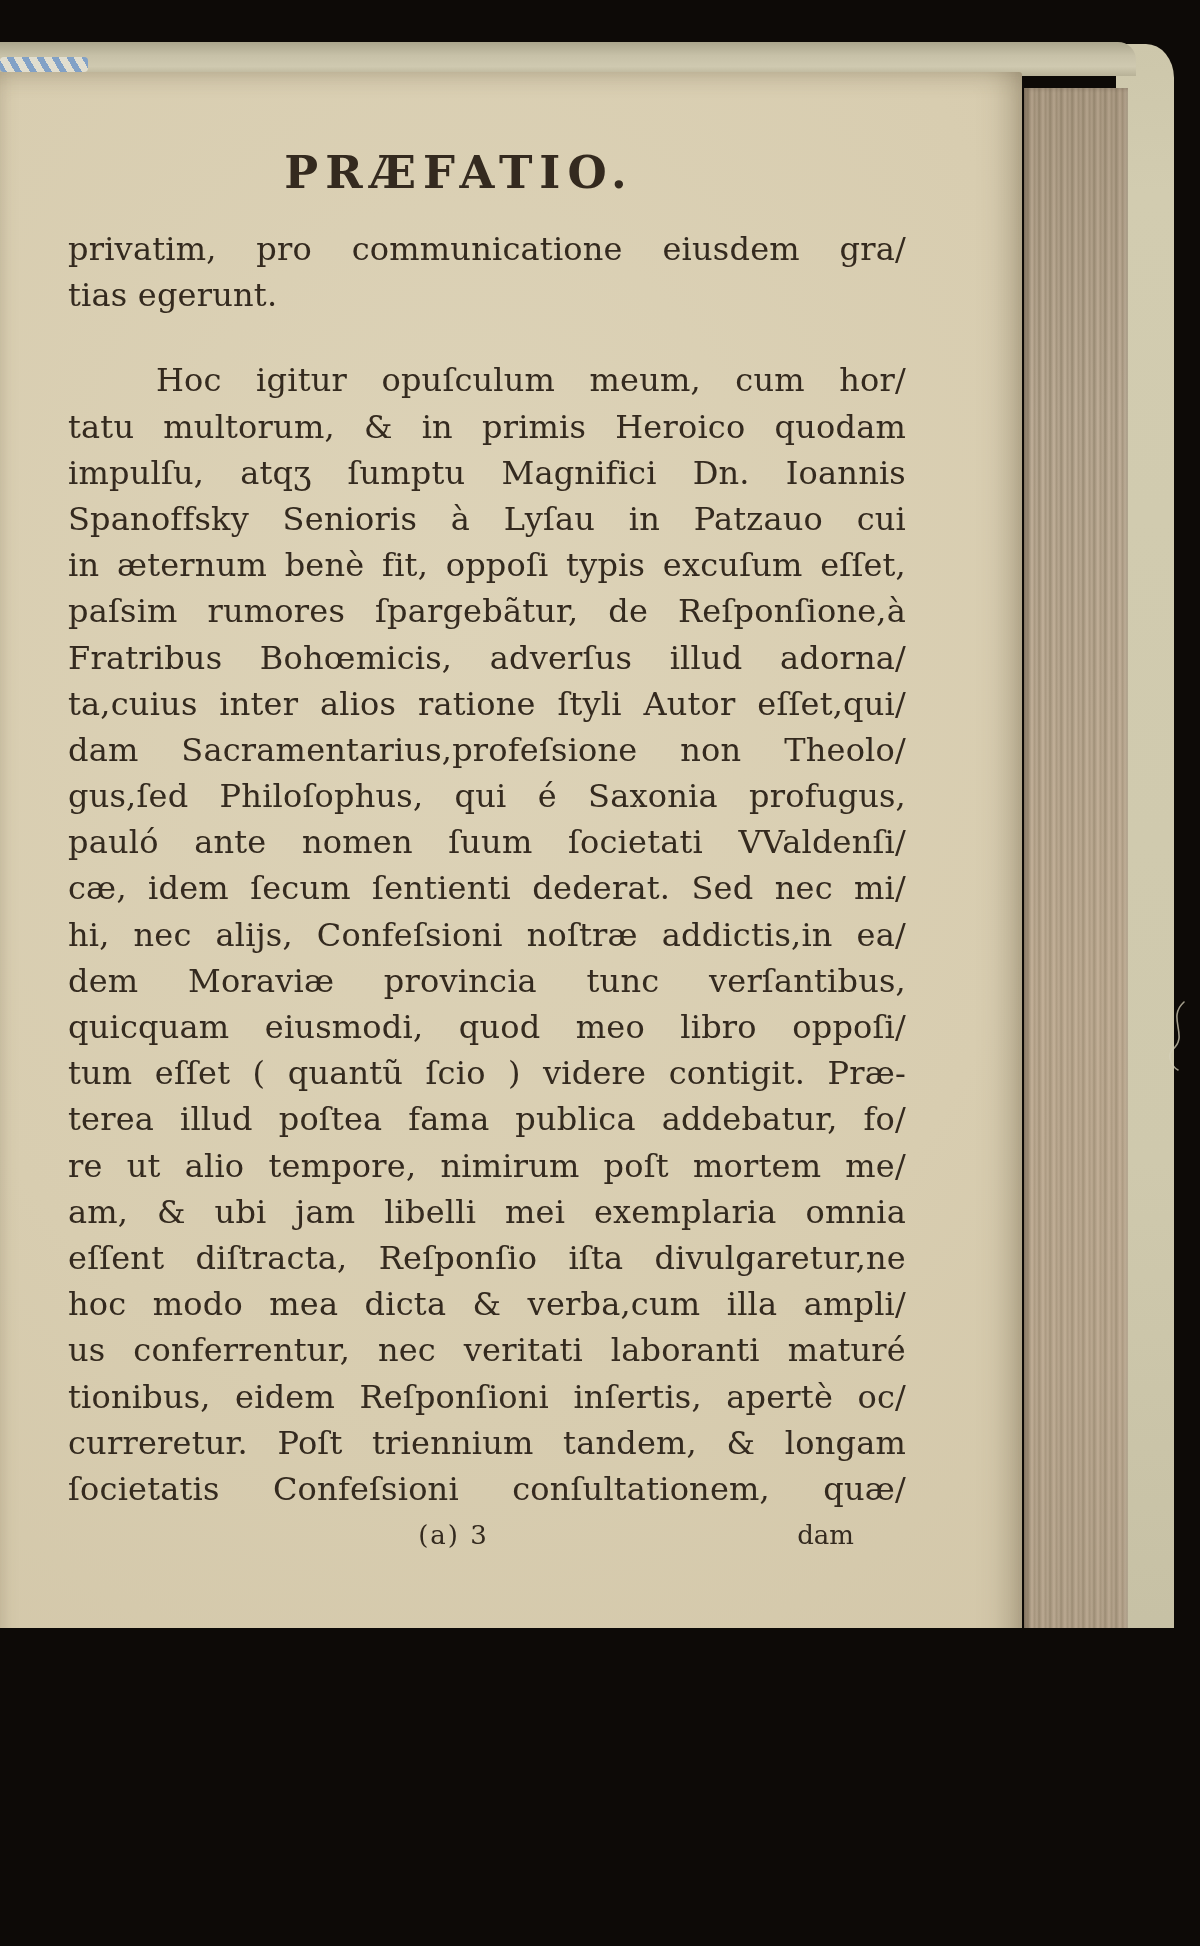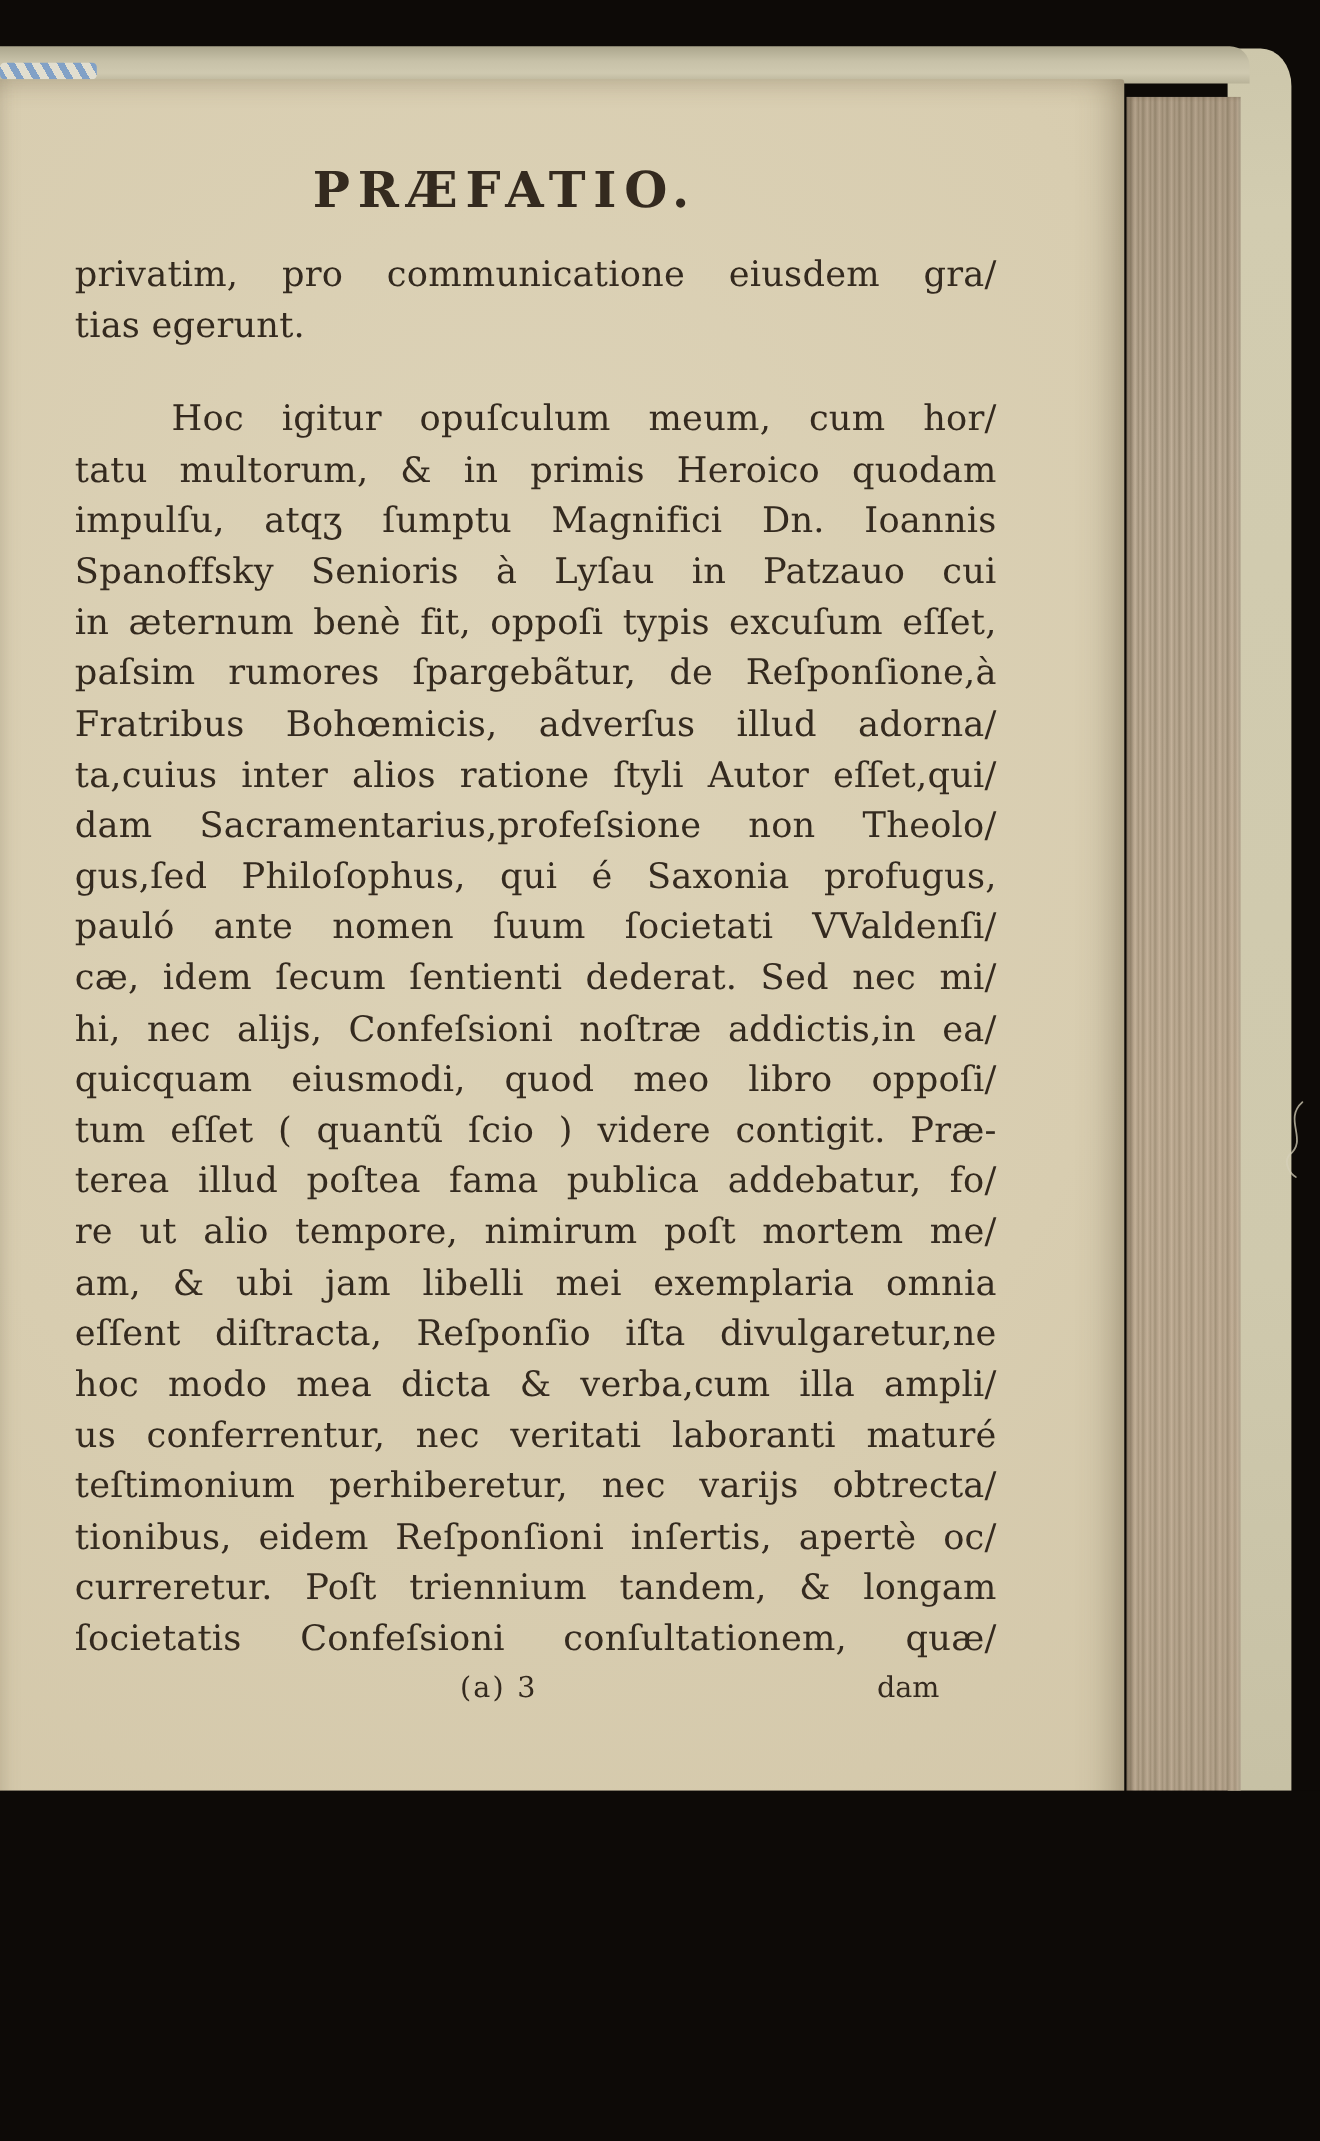--- a/index.html
+++ b/index.html
@@ -137,29 +137,29 @@
           <div class="line">Spanoffsky Senioris à Lyſau in Patzauo cui</div>
           <div class="line">in æternum benè fit, oppoſi typis excuſum eſſet,</div>
           <div class="line">paſsim rumores ſpargebãtur, de Reſponſione,à</div>
           <div class="line">Fratribus Bohœmicis, adverſus illud adorna/</div>
           <div class="line">ta,cuius inter alios ratione ſtyli Autor eſſet,qui/</div>
           <div class="line">dam Sacramentarius,profeſsione non Theolo/</div>
           <div class="line">gus,ſed Philoſophus, qui é Saxonia profugus,</div>
           <div class="line">pauló ante nomen ſuum ſocietati VValdenſi/</div>
           <div class="line">cæ, idem ſecum ſentienti dederat.  Sed nec mi/</div>
           <div class="line">hi, nec alijs, Confeſsioni noſtræ addictis,in ea/</div>
+          <div class="line">dem Moraviæ provincia tunc verſantibus,</div>
           <div class="line">quicquam eiusmodi, quod meo libro oppoſi/</div>
           <div class="line">tum eſſet ( quantũ ſcio ) videre contigit. Præ-</div>
           <div class="line">terea illud poſtea fama publica addebatur, fo/</div>
           <div class="line">re ut alio tempore, nimirum poſt mortem  me/</div>
           <div class="line">am, &amp; ubi jam  libelli mei exemplaria omnia</div>
           <div class="line">eſſent diſtracta, Reſponſio iſta divulgaretur,ne</div>
           <div class="line">hoc modo mea dicta &amp; verba,cum illa ampli/</div>
           <div class="line">us conferrentur, nec veritati laboranti maturé</div>
-          <div class="line">teſtimonium perhiberetur, nec varijs obtrecta/</div>
           <div class="line">tionibus, eidem Reſponſioni inſertis, apertè oc/</div>
           <div class="line">curreretur. Poſt triennium tandem, &amp; longam</div>
           <div class="line">ſocietatis Confeſsioni conſultationem, quæ/</div>
         </div>
       <div class="sigline">
         <span class="sig">(a) 3</span>
         <span class="catchword">dam</span>
       </div>
     </div>
 

